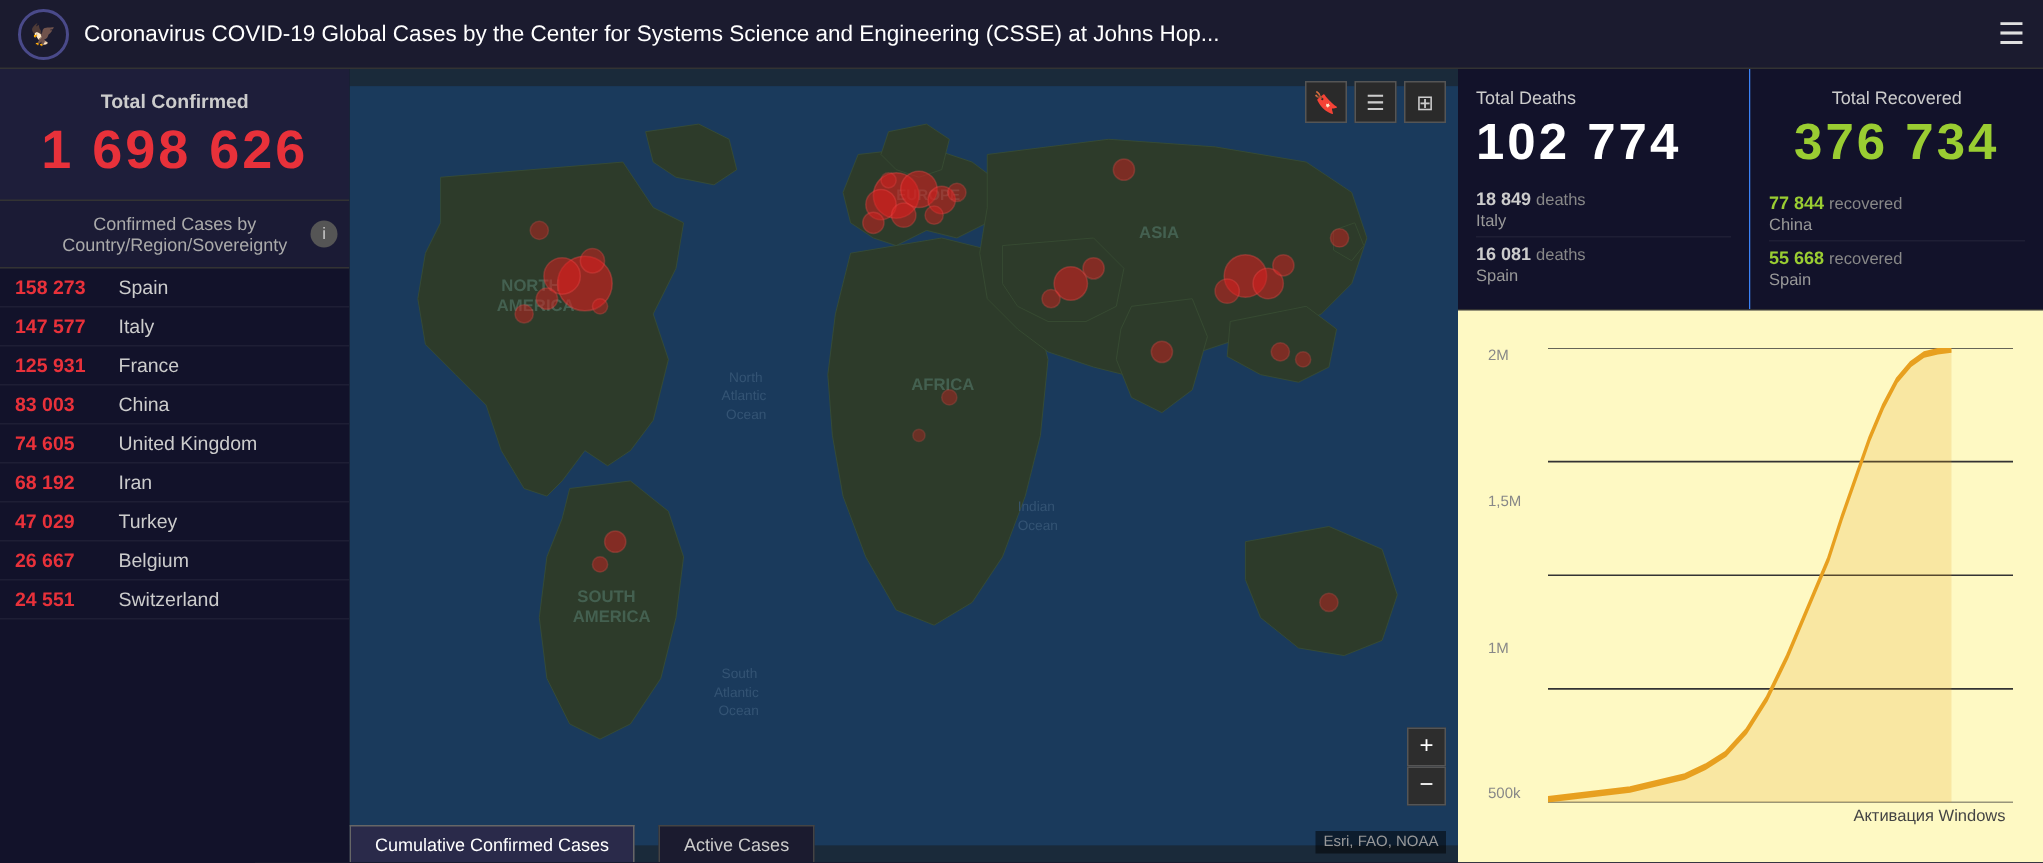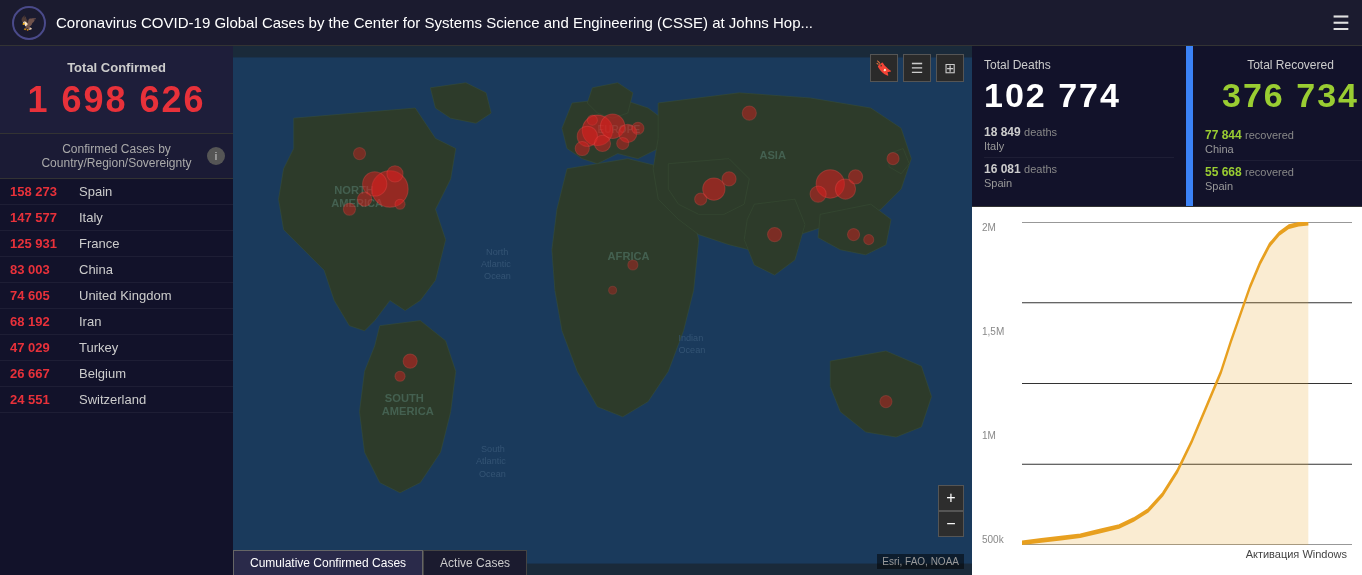--- a/index.html
+++ b/index.html
@@ -184,21 +184,21 @@
       color: #999;
       background: rgba(0,0,0,0.5);
       padding: 2px 5px;
     }
 
     .map-tabs {
       position: absolute;
       bottom: 0;
       left: 0;
       display: flex;
-      gap: 0;
+      gap: 16px;
     }
     .map-tab {
       background: #1b1b2f;
       border: 1px solid #444;
       border-bottom: none;
       color: #ccc;
       padding: 5px 16px;
       font-size: 12px;
       cursor: pointer;
     }
@@ -216,24 +216,24 @@
       flex-shrink: 0;
     }
 
     .stats-row {
       display: flex;
       height: 160px;
       flex-shrink: 0;
     }
 
     .deaths-panel {
-      width: 221px;
+      width: 195px;
       background: #12122a;
       padding: 12px;
-      border-right: 7px solid #3b82f6;
+      border-right: 1px solid #3b82f6;
       flex-shrink: 0;
     }
     .deaths-label {
       color: #ccc;
       font-size: 12px;
       margin-bottom: 4px;
     }
     .deaths-value {
       color: #fff;
       font-size: 34px;
@@ -295,23 +295,23 @@
       font-size: 11px;
     }
     .recovered-country {
       color: #999;
       font-size: 11px;
     }
 
     
     .chart-panel {
       flex: 1;
-      background: #ffffff;
+      background: #fef9c3;
       border-top: 1px solid #333;
-      padding: 10px;
+      padding: 20px;
       position: relative;
       overflow: hidden;
     }
 
     .chart-area {
       width: 100%;
       height: 100%;
       position: relative;
     }
 

